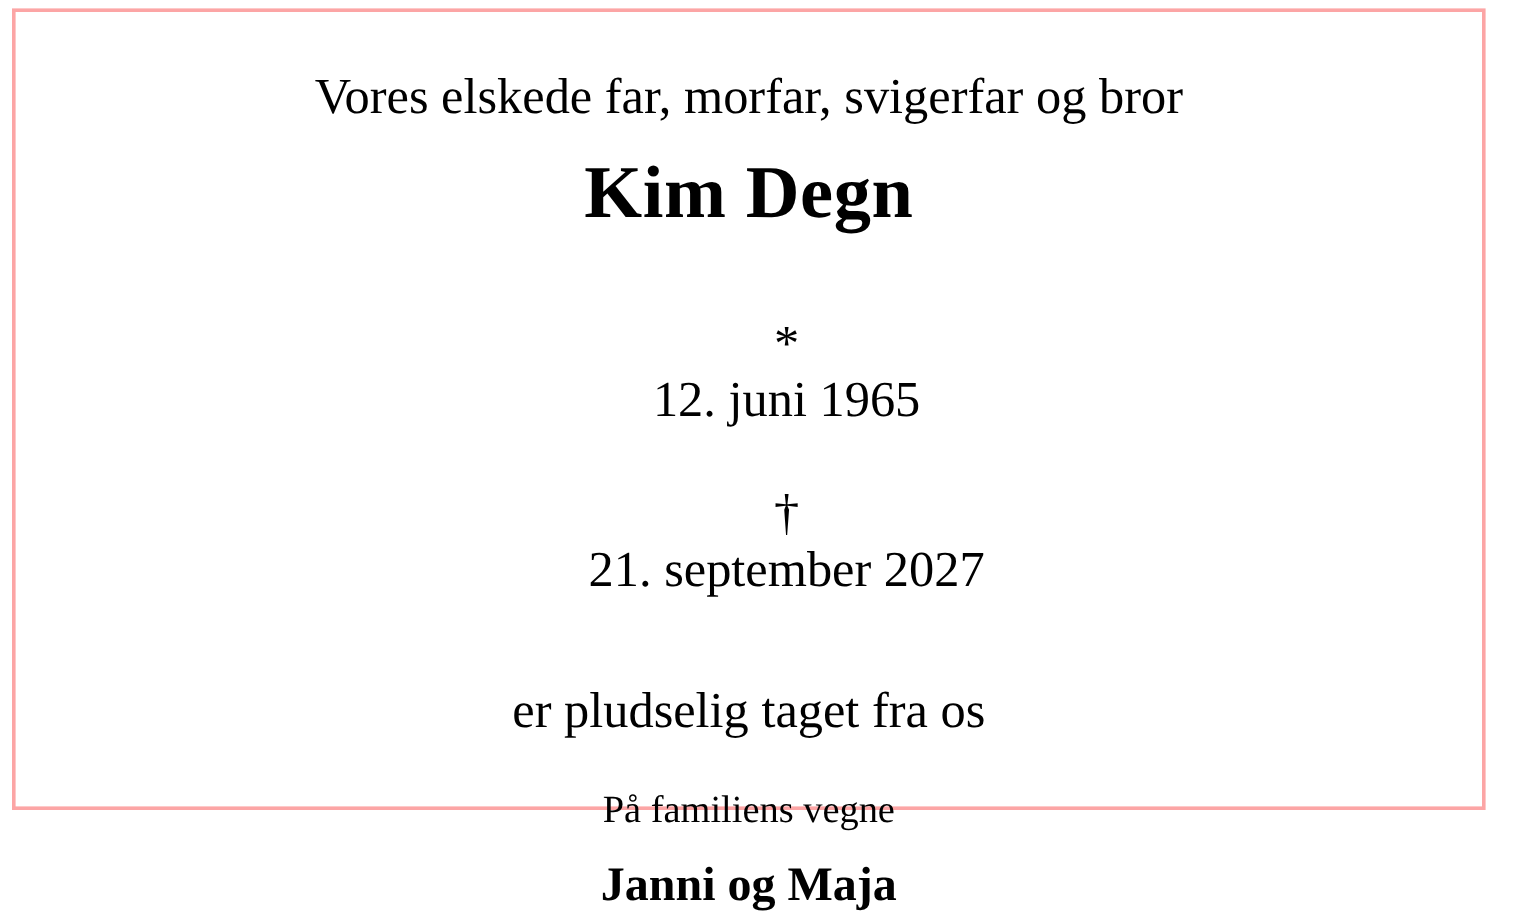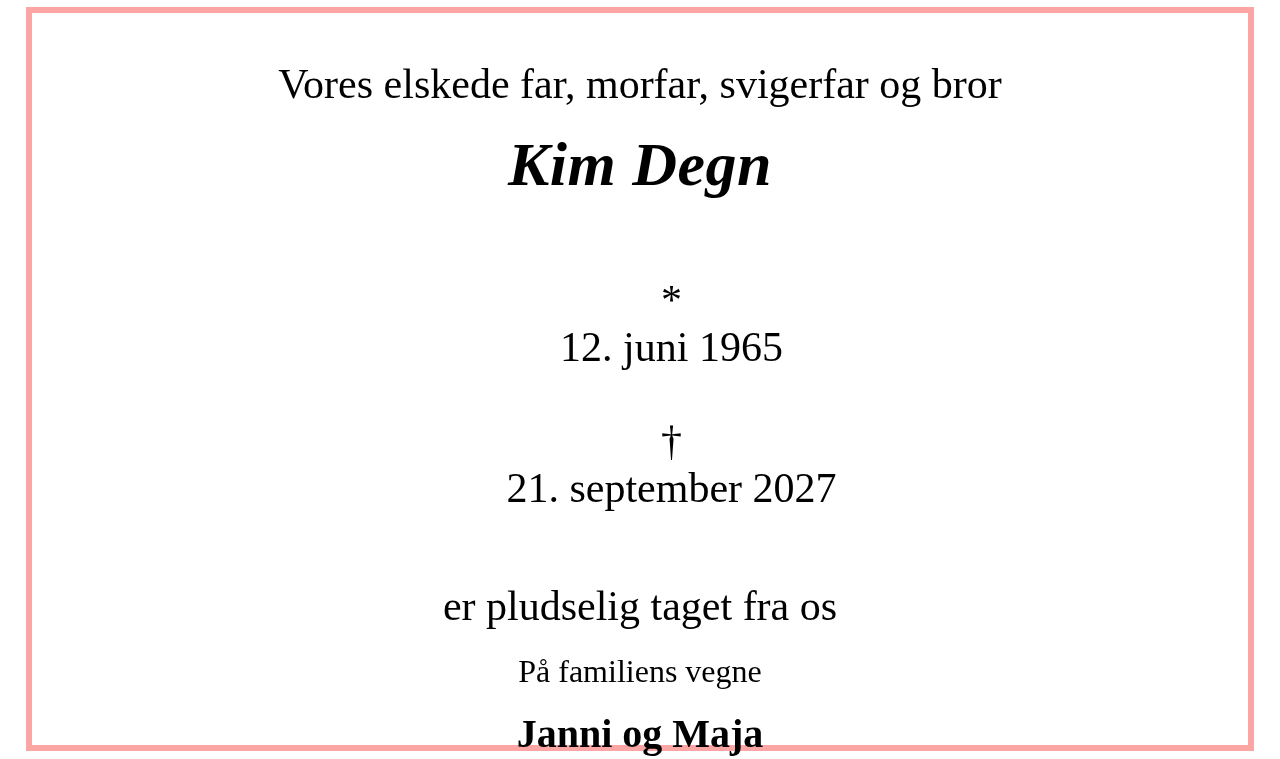--- a/index.html
+++ b/index.html
@@ -8,26 +8,26 @@
     background: #ffffff;
   }
   body {
     width: 1280px;
     height: 759px;
     font-family: "Liberation Serif", serif;
     color: #000000;
   }
   .notice-card {
     position: absolute;
-    left: 26px;
+    left: 10px;
     top: 7px;
     width: 1228px;
-    height: 744px;
+    height: 668px;
     background: #ffffff;
-    border: 6px solid #fca5a5;
+    border: 3px solid #fca5a5;
     box-sizing: border-box;
   }
   .notice-inner {
     position: absolute;
     left: 0;
     top: 0;
     width: 100%;
     height: 100%;
     display: flex;
     flex-direction: column;
@@ -41,34 +41,33 @@
     white-space: pre;
   }
   .intro {
     font-size: 42px;
     margin-bottom: 22px;
   }
   .name {
     font-size: 62px;
     font-weight: bold;
     letter-spacing: 0.5px;
-    margin-bottom: 30px;
-    font-style: italic;
+    margin-bottom: 20px;
   }
   .dates {
     font-size: 42px;
     margin-bottom: 24px;
   }
   .dates .sep {
     display: inline-block;
     width: 26px;
   }
   .message {
     font-size: 42px;
-    margin-bottom: 24px;
+    margin-bottom: 40px;
   }
   .on-behalf {
     font-size: 32px;
     margin-bottom: 22px;
   }
   .signature {
     font-size: 40px;
     font-weight: bold;
     margin-bottom: 30px;
   }

